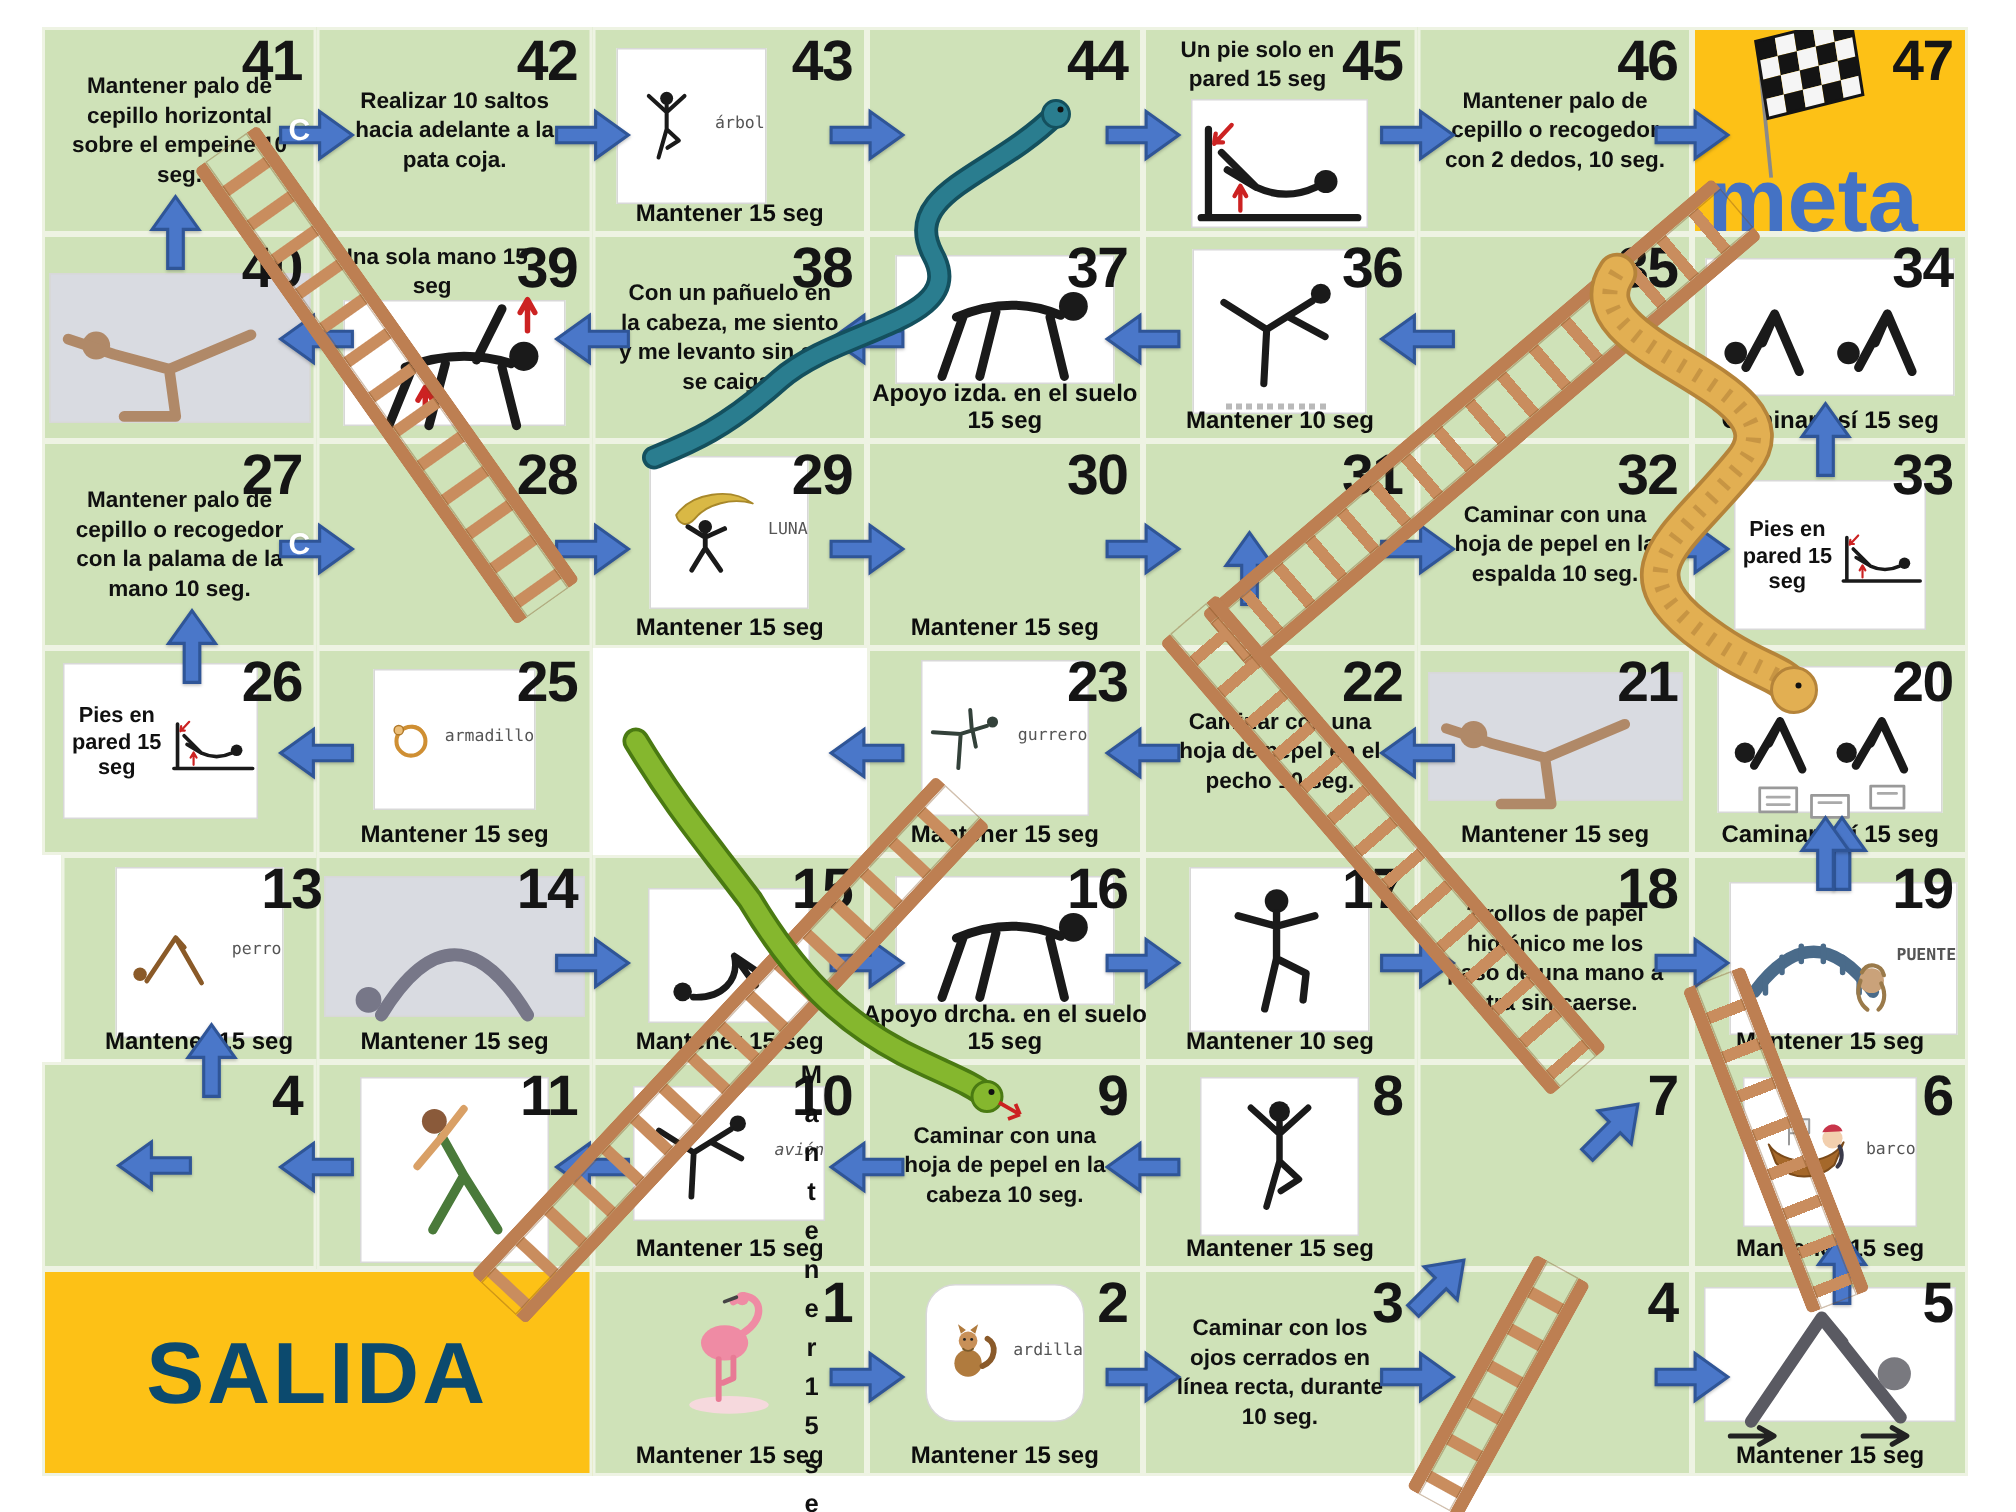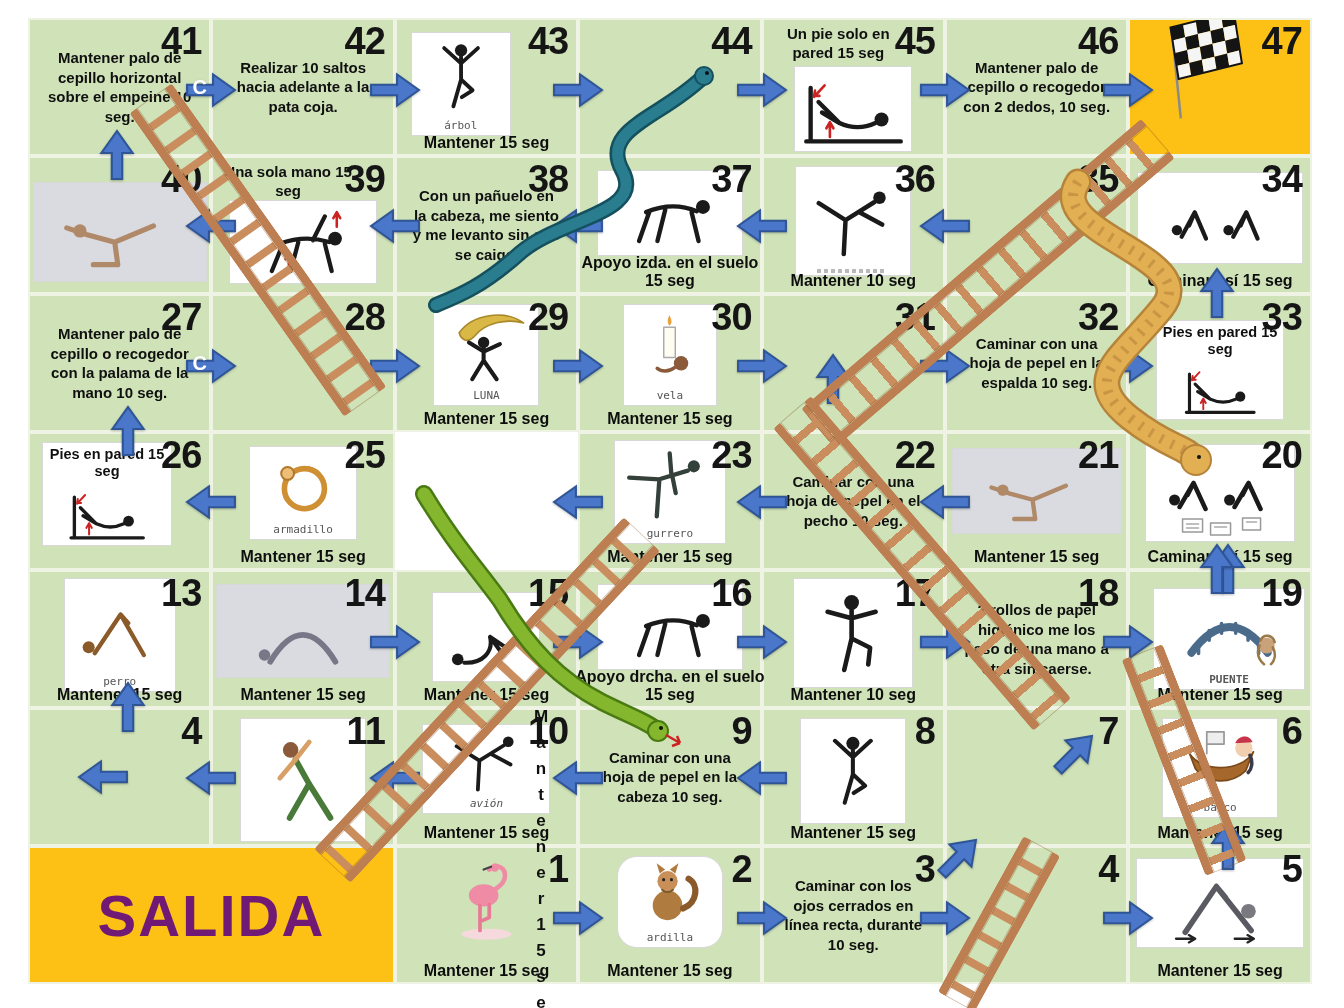--- a/index.html
+++ b/index.html
@@ -2,28 +2,28 @@
 <html><head>
 <meta charset="utf-8">
 <style>
   html,body{margin:0;padding:0}
   body{width:1344px;height:1008px;position:relative;background:#ffffff;
        font-family:"Liberation Sans",sans-serif;overflow:hidden}
   #board{position:absolute;left:0;top:0;width:1344px;height:1008px}
   .cell{position:absolute;background:#cfe2b8;border:2px solid #eef3e3;box-sizing:border-box}
   .cell.start,.cell.finish{background:#fdc116}
   .cell.start{display:flex;align-items:center;justify-content:center}
-  .start-label{font-size:58px;font-weight:700;color:#701a75;letter-spacing:2px}
+  .start-label{font-size:58px;font-weight:700;color:#0c4a6e;letter-spacing:2px}
   .finish-label{position:absolute;left:8px;bottom:-10px;font-size:60px;font-weight:700;color:#4472c4;line-height:1;z-index:2}
   .flagwrap{position:absolute;left:10px;top:0;z-index:1}
   .num{position:absolute;top:0;right:8px;font-size:38px;font-weight:700;color:#151515;z-index:3;line-height:1.15;letter-spacing:-1px}
   .instr{position:absolute;left:0;right:0;top:0;bottom:0;display:flex;align-items:center;justify-content:center;
          text-align:center;font-weight:700;font-size:15px;line-height:1.3;color:#101010;padding:8px 14px;box-sizing:border-box;z-index:1}
   .heading{position:absolute;top:5px;left:4px;right:34px;text-align:center;font-weight:700;font-size:15px;line-height:1.25;color:#101010;z-index:2}
-  .card{position:absolute;background:#ffffff;border:1px solid #d8d8d8;z-index:1;display:flex;flex-direction:column;
+  .card{position:absolute;background:#ffffff;border:1px solid #d8d8d8;z-index:1;display:flex;flex-direction:row;
         align-items:center;justify-content:flex-end;box-sizing:border-box}
   .card.photo{background:#d9dbe1}
   .card.nocard{background:transparent;border:none}
   .card svg{flex:1 1 auto;width:94%;min-height:0}
   .card-heading{font-weight:700;font-size:14.5px;text-align:center;line-height:1.2;padding-top:3px;color:#101010}
   .imglabel{font-size:11px;color:#555555;line-height:1.1;padding-bottom:3px;font-family:"DejaVu Sans Mono",monospace}
   .caption{position:absolute;left:-8px;right:-8px;bottom:2px;text-align:center;font-weight:700;font-size:16px;color:#0d0d0d;z-index:2;line-height:1.12}
   .watermark{position:absolute;bottom:2px;left:18%;width:60%;height:4px;
              background:repeating-linear-gradient(90deg,#b9b9b9 0 4px,rgba(0,0,0,0) 4px 7px);z-index:2}
   .arrow{position:absolute;width:52px;height:38px;z-index:5;filter:drop-shadow(0 1px 1px rgba(0,0,0,.25))}
@@ -134,20 +134,21 @@
               <rect x="90" y="36" width="13" height="13" fill="#141414"></rect>
               <rect x="38" y="49" width="13" height="13" fill="#f5f5f5"></rect>
               <rect x="51" y="49" width="13" height="13" fill="#141414"></rect>
               <rect x="64" y="49" width="13" height="13" fill="#f5f5f5"></rect>
               <rect x="77" y="49" width="13" height="13" fill="#141414"></rect>
               <rect x="90" y="49" width="13" height="13" fill="#f5f5f5"></rect>
               <rect x="38" y="10" width="65" height="52" fill="none" stroke="#141414" stroke-width="2"></rect>
             </g>
           </g>
         </svg></div>
+      <div class="finish-label">meta</div>
       <div class="num">47</div>
     </div>
     <div class="cell" style="left: 28px; top: 156px; width: 183.4px; height: 138px;">
       <div class="num">40</div>
       <div class="card photo" style="width: 174px; height: 100px; top: 24px; left: 50%; margin-left: -87px;">
         <svg viewBox="0 0 120 96" preserveAspectRatio="xMidYMid meet">
           <g fill="none" stroke="#1a1a1a" stroke-width="5" stroke-linecap="round" stroke-linejoin="round">
             <circle cx="21" cy="47" r="6.5" fill="#b08968" stroke="none"></circle>
             <path d="M34 80 H58 M58 80 L55 58 M55 58 L29 51 M29 51 L8 44 M55 58 L93 42" stroke="#b08968"></path>
           </g>
@@ -259,31 +260,20 @@
         </svg>
         <div class="imglabel">LUNA</div>
       </div>
       <div class="caption">Mantener 15 seg</div>
       <div class="arrow a-right"><svg viewBox="0 0 50 36">
           <path d="M2 13 H27 V3 L48 18 L27 33 V23 H2 Z" fill="#4a77c9" stroke="#2f5597" stroke-width="2"></path>
         </svg></div>
     </div>
     <div class="cell" style="left: 578.2px; top: 294px; width: 183.4px; height: 138px;">
       <div class="num">30</div>
-      <div class="card" style="width: 94px; height: 102px; top: 8px; left: 50%; margin-left: -47px;">
-        <svg viewBox="0 0 120 96" preserveAspectRatio="xMidYMid meet">
-          <g fill="none" stroke="#1a1a1a" stroke-width="5" stroke-linecap="round" stroke-linejoin="round">
-            <rect x="51" y="20" width="16" height="42" fill="#fffdf2" stroke="#aaaaaa" stroke-width="2"></rect>
-            <path d="M59 18 C54 12 58 5 59 3 C60 8 65 12 59 18" fill="#e8a13c" stroke="none"></path>
-            <circle cx="75" cy="70" r="10" fill="#8a5a3a" stroke="none"></circle>
-            <path d="M66 76 C58 82 48 82 42 77" stroke="#8a5a3a"></path>
-          </g>
-        </svg>
-        <div class="imglabel">vela</div>
-      </div>
       <div class="caption">Mantener 15 seg</div>
       <div class="arrow a-right"><svg viewBox="0 0 50 36">
           <path d="M2 13 H27 V3 L48 18 L27 33 V23 H2 Z" fill="#4a77c9" stroke="#2f5597" stroke-width="2"></path>
         </svg></div>
     </div>
     <div class="cell" style="left: 761.6px; top: 294px; width: 183.4px; height: 138px;">
       <div class="num">31</div>
       <div class="arrow a-right"><svg viewBox="0 0 50 36">
           <path d="M2 13 H27 V3 L48 18 L27 33 V23 H2 Z" fill="#4a77c9" stroke="#2f5597" stroke-width="2"></path>
         </svg></div>
@@ -402,21 +392,21 @@
             </g>
             <path d="M26 79 H38 M26 83 H38 M54 82 H66 M86 77 H96" stroke="#aaaaaa" stroke-width="1.5"></path>
           </g>
         </svg>
       </div>
       <div class="caption">Caminar así 15 seg</div>
       <div class="arrow a-up-bottom up"><svg viewBox="0 0 50 36">
           <path d="M2 13 H27 V3 L48 18 L27 33 V23 H2 Z" fill="#4a77c9" stroke="#2f5597" stroke-width="2"></path>
         </svg></div>
     </div>
-    <div class="cell" style="left: 28px; top: 570px; width: 183.4px; height: 138px; padding-left: 19px;">
+    <div class="cell" style="left: 41px; top: 570px; width: 183.4px; height: 138px; padding-left: 19px;">
       <div class="num">13</div>
       <div class="card" style="width: 112px; height: 114px; top: 6px; left: 50%; margin-left: -56px;">
         <svg viewBox="0 0 120 96" preserveAspectRatio="xMidYMid meet">
           <g fill="none" stroke="#1a1a1a" stroke-width="5" stroke-linecap="round" stroke-linejoin="round">
             <circle cx="24" cy="71" r="7" fill="#8a5a28" stroke="none"></circle>
             <path d="M31 78 L61 33 L88 80 M61 33 L70 43" stroke="#8a5a28"></path>
           </g>
         </svg>
         <div class="imglabel">perro</div>
       </div>

